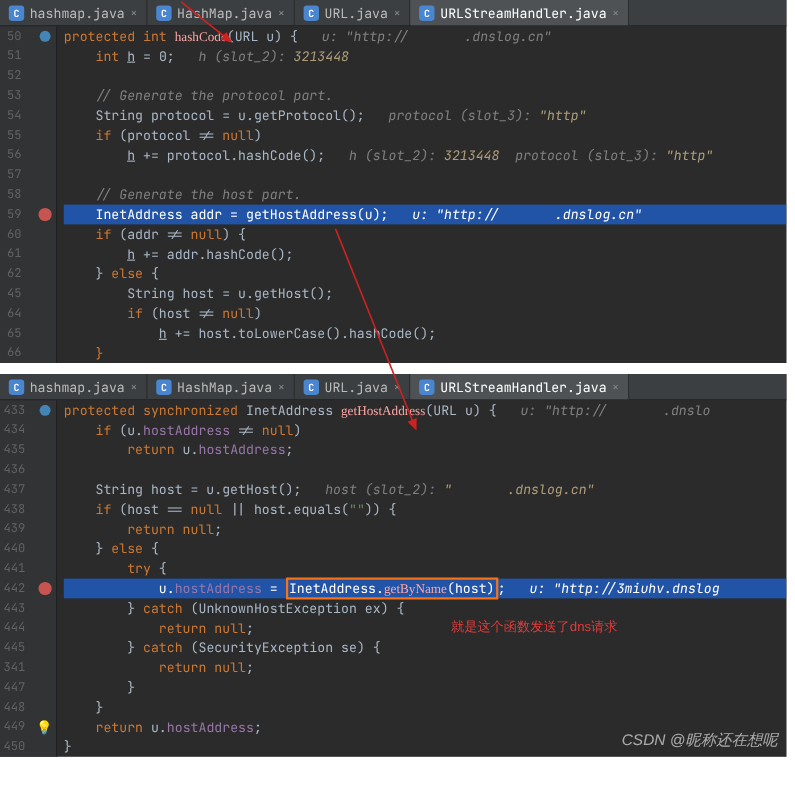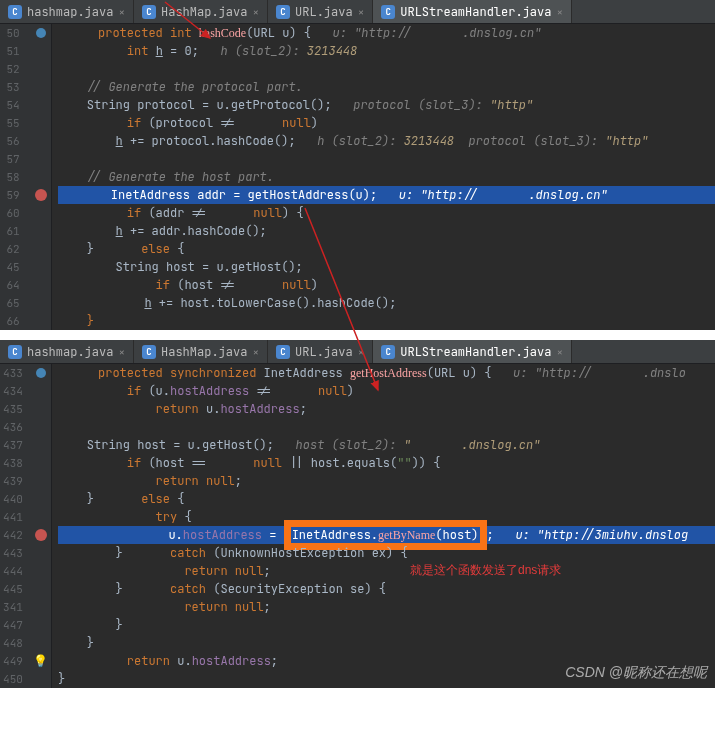--- a/index.html
+++ b/index.html
@@ -14,30 +14,30 @@
   .code-area { display: flex; }
   .gutter { background: #313335; width: 30px; text-align: center; padding: 0 4px 0 0; color: #606366; line-height: 18px; font-size: 11px; }
   .gutter .ln { height: 18px; }
   .marker-col { width: 22px; background: #313335; border-right: 1px solid #1e1f22; line-height: 18px; }
   .marker-col .ln { height: 18px; display:flex; align-items:center; justify-content:center; }
   .bp { width: 12px; height: 12px; background: #c75450; border-radius: 50%; display:inline-block; }
   .override { width: 10px; height: 10px; border-radius: 50%; background:#4585b5; display:inline-block; }
   .bulb { color: #f0a732; font-size: 12px; }
   .code { flex: 1; line-height: 18px; white-space: pre; padding-left: 6px; position: relative; overflow:hidden; }
   .code .line { height: 18px; position: relative; }
-  .line.exec { background: #2154a6; color: #fff; padding-left: 24px; }
+  .line.exec { background: #2154a6; color: #fff; }
   .line.exec .kw, .line.exec .str, .line.exec .cmt, .line.exec .type, .line.exec .name { color: #fff; }
-  .kw { color: #cc7832; margin-left: 40px; }
+  .kw { color: #cc7832; }
   .str { color: #6a8759; }
   .cmt { color: #808080; font-style: italic; }
   .cmt .val { color: #b09d79; }
   .fn { color: #fca5a5; font-family: Liberation Serif, serif; }
   .field { color: #9876aa; }
   .var-u { text-decoration: underline; }
-  .box-highlight { border: 7px solid #f97316; padding: 0 1px; }
+  .box-highlight { border: 2px solid #f97316; padding: 0 1px; }
   .annotation-text { color: #e23b3b; font-size: 12px; font-family: sans-serif; position:absolute; }
   .watermark { position: absolute; right: 8px; bottom: 6px; color: rgba(255,255,255,.6); font-size: 14px; font-family: sans-serif; font-style: italic; }
   svg.arrow { position: absolute; top: 0; left:0; pointer-events:none; }
   .container { position: relative; display:inline-block; }
 </style>
 </head>
 <body>
 
 
 

